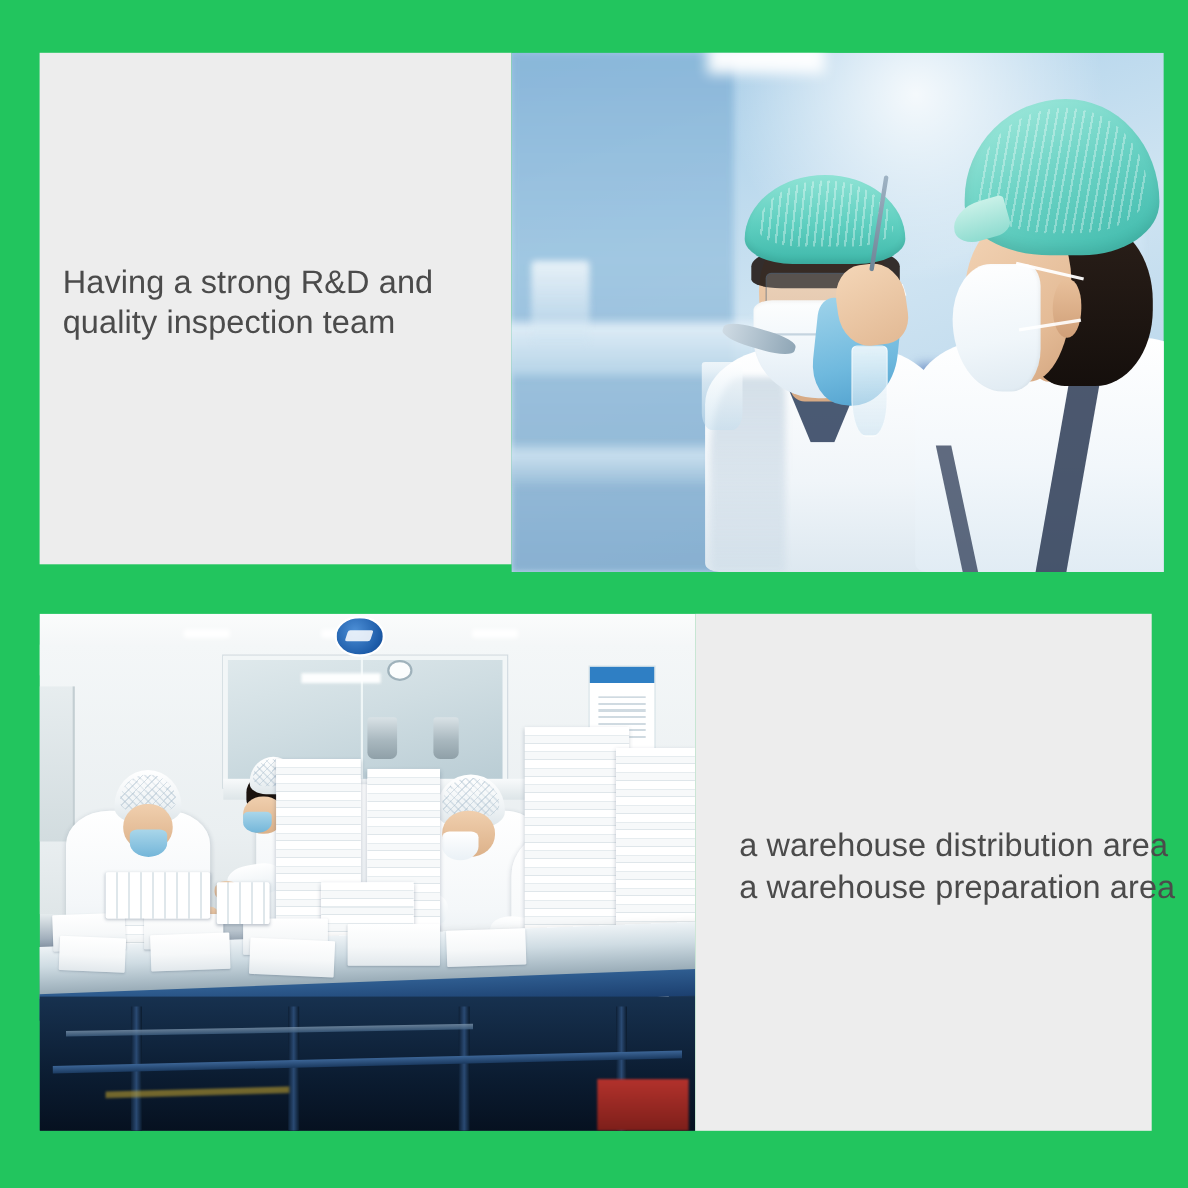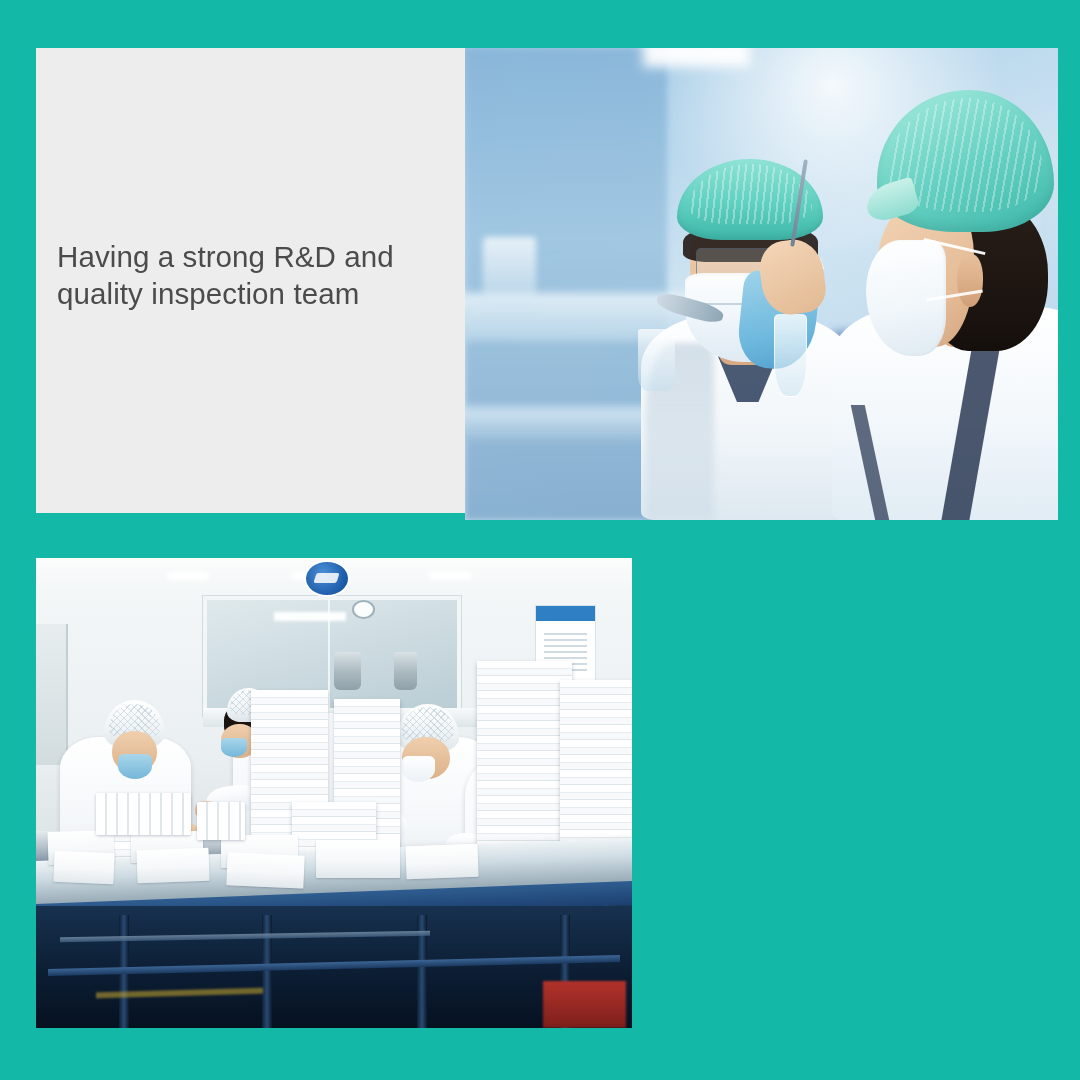--- a/index.html
+++ b/index.html
@@ -13,21 +13,21 @@
     height: 1080px;
     font-family: "Liberation Sans", sans-serif;
     -webkit-font-smoothing: antialiased;
     overflow: hidden;
   }
 
   .page {
     position: relative;
     width: 1080px;
     height: 1080px;
-    background: #14b8a6;
+    background: #22c55e;
   }
 
   
   .section-top {
     position: absolute;
     left: 36px;
     top: 48px;
     width: 1022px;
     height: 472px;
   }
@@ -679,15 +679,19 @@
         <div class="box tilt2" style="left:32%; top:63%; width:13%; height:7%;"></div>
         <div class="box" style="left:47%; top:60%; width:14%; height:8%;"></div>
         <div class="box tilt" style="left:62%; top:61%; width:12%; height:7%;"></div>
 
         <div class="vial-row" style="left:10%; top:50%; width:16%; height:9%;"></div>
         <div class="vial-row" style="left:27%; top:52%; width:8%; height:8%;"></div>
 
       </div>
     </div>
 
+    <div class="panel-gray-bottom">
+      <div class="caption-bottom">a warehouse distribution area
+a warehouse preparation area</div>
+    </div>
   </div>
 
 </div>
 
 </body></html>

